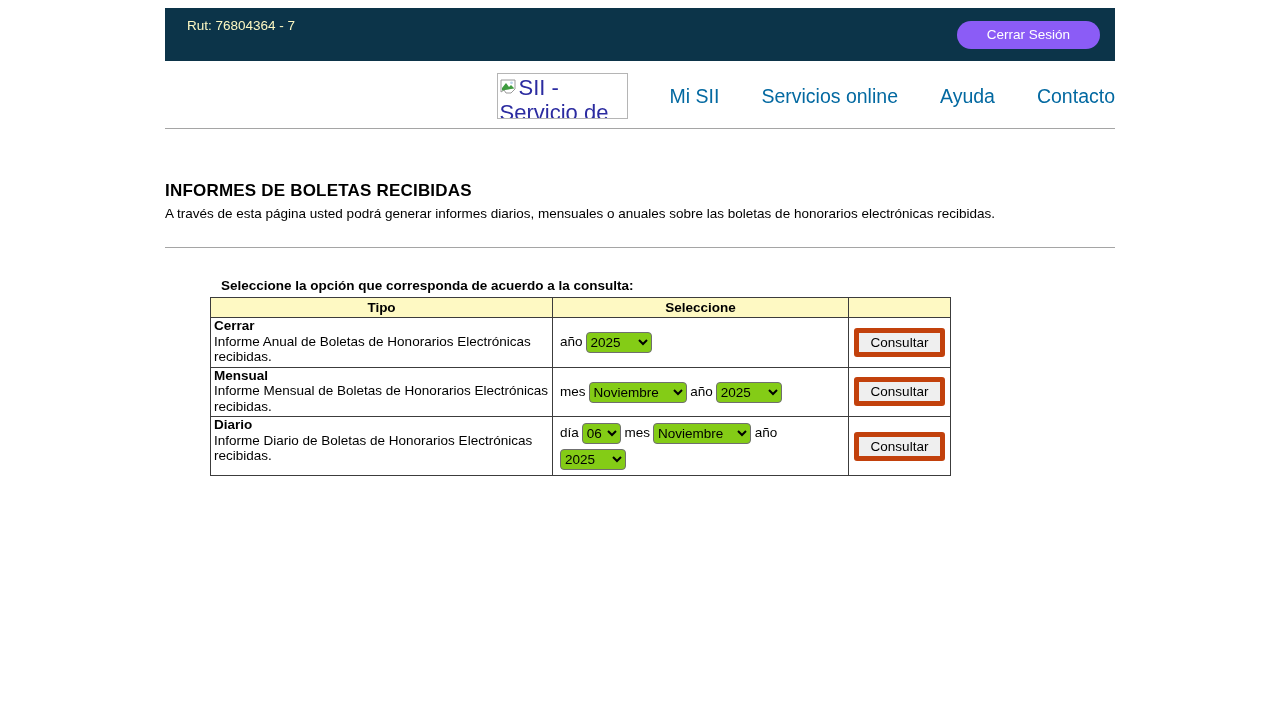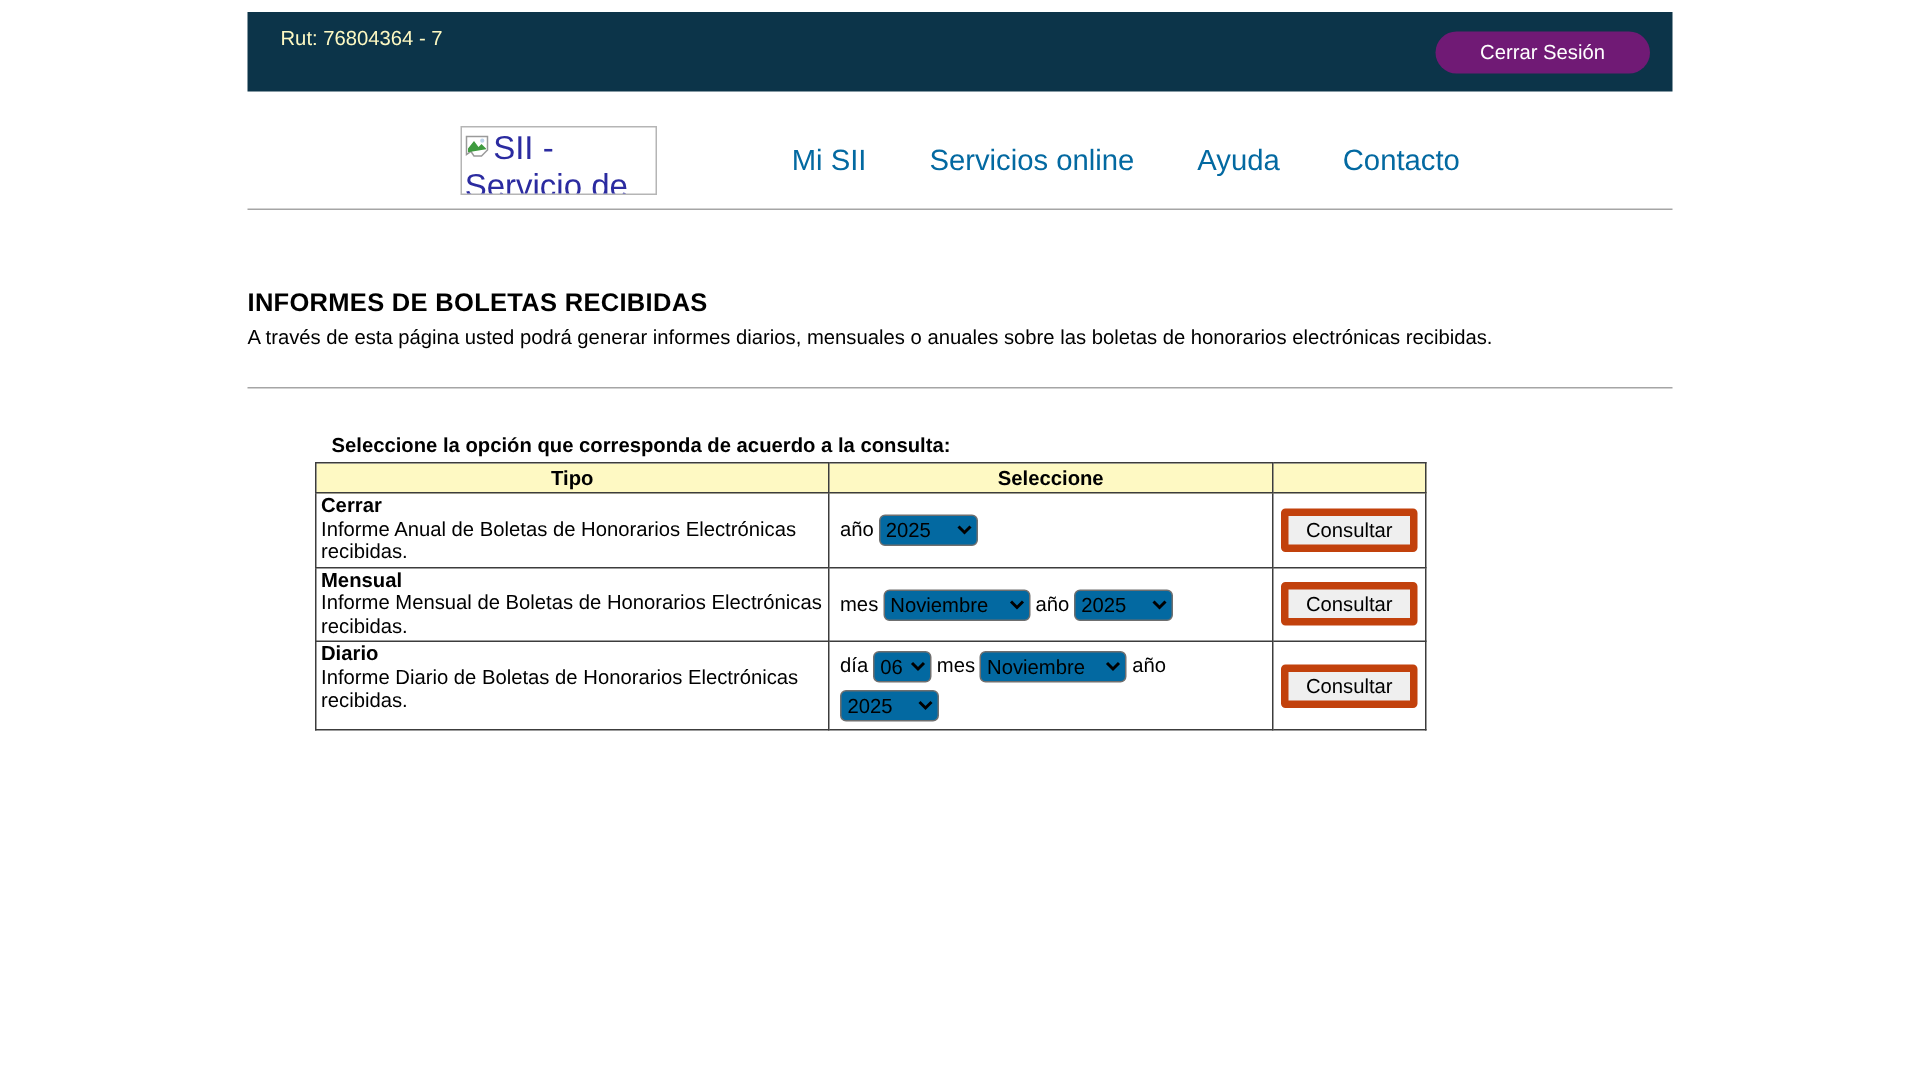--- a/index.html
+++ b/index.html
@@ -4,27 +4,27 @@
 <style>
   * { box-sizing: border-box; margin: 0; padding: 0; }
   html, body { width: 1280px; height: 720px; background: #ffffff;
     font-family: "Liberation Sans", "DejaVu Sans", sans-serif; color: #000; }
   .page { width: 950px; margin: 0 auto; }
 
   
   .topbar { position: relative; margin-top: 8px; height: 53px; background: #0c3449; }
   .topbar .rut { position: absolute; left: 22px; top: 10px; color: #fef9c3; font-size: 13.5px; }
   .logout-btn { position: absolute; right: 15px; top: 50%; transform: translateY(-50%);
-    background: #701a75; color: #ffffff; border: none; border-radius: 14px;
+    background: #8b5cf6; color: #ffffff; border: none; border-radius: 14px;
     height: 28px; padding: 0 30px; font-size: 13.5px; cursor: pointer;
     font-family: "Liberation Sans", "DejaVu Sans", sans-serif; }
 
   
-  .header { display: flex; align-items: center; justify-content: center;
-    padding: 23px 0 9px 0; border-bottom: 1px solid #a5a5a5; gap: 48px; }
+  .header { display: flex; align-items: center; justify-content: flex-end;
+    padding: 12px 0 9px 0; border-bottom: 1px solid #a5a5a5; }
   .logo-box { display: block; width: 131px; height: 46px; border: 1px solid #b5b5b5;
     overflow: hidden; text-decoration: none; padding: 1px 2px; }
   .logo-alt { color: #2b2ba0; font-size: 22px; line-height: 25px; }
   .broken-icon { display: inline-block; vertical-align: baseline; margin-right: 1px; }
   nav { display: flex; align-items: center; }
   nav a { margin-left: 42px; color: #0369a1; font-size: 19.5px; text-decoration: none; cursor: pointer; }
 
   
   h1 { margin-top: 52px; font-size: 17px; font-weight: bold; letter-spacing: 0.2px; }
   .description { margin-top: 5px; font-size: 13.5px; }
@@ -35,21 +35,21 @@
   .prompt { font-size: 13.5px; font-weight: bold; padding-left: 11px; margin-bottom: 4px; }
   table { border-collapse: collapse; width: 740px; table-layout: fixed; }
   th, td { border: 1px solid #3c3c3c; font-size: 13.5px; }
   th { background: #fef9c3; height: 20px; font-weight: bold; text-align: center; padding: 1px 2px; }
   col.c1 { width: 342px; } col.c2 { width: 296px; } col.c3 { width: 102px; }
   td.type-cell { vertical-align: top; padding: 0 3px 2px 3px; line-height: 15.5px; }
   td.type-cell b { display: block; }
   td.select-cell { vertical-align: middle; padding: 3px 7px; line-height: 26px; }
   td.select-cell label { margin-right: 3px; }
   td.button-cell { text-align: center; vertical-align: middle; }
-  select { font-size: 13.5px; background: #0369a1; border: 1px solid #6f6f6f;
+  select { font-size: 13.5px; background: #84cc16; border: 1px solid #6f6f6f;
     border-radius: 4px; height: 21px; vertical-align: middle;
     font-family: "Liberation Sans", "DejaVu Sans", sans-serif; }
   select.sel-year { width: 66px; } select.sel-month { width: 98px; } select.sel-day { width: 39px; }
   .consult-btn { background: #efefef; border: 5px solid #c2410c; border-radius: 3px;
     font-size: 13.5px; padding: 2px 12px; cursor: pointer; color: #000;
     font-family: "Liberation Sans", "DejaVu Sans", sans-serif; }
 </style>
 </head>
 <body>
 

